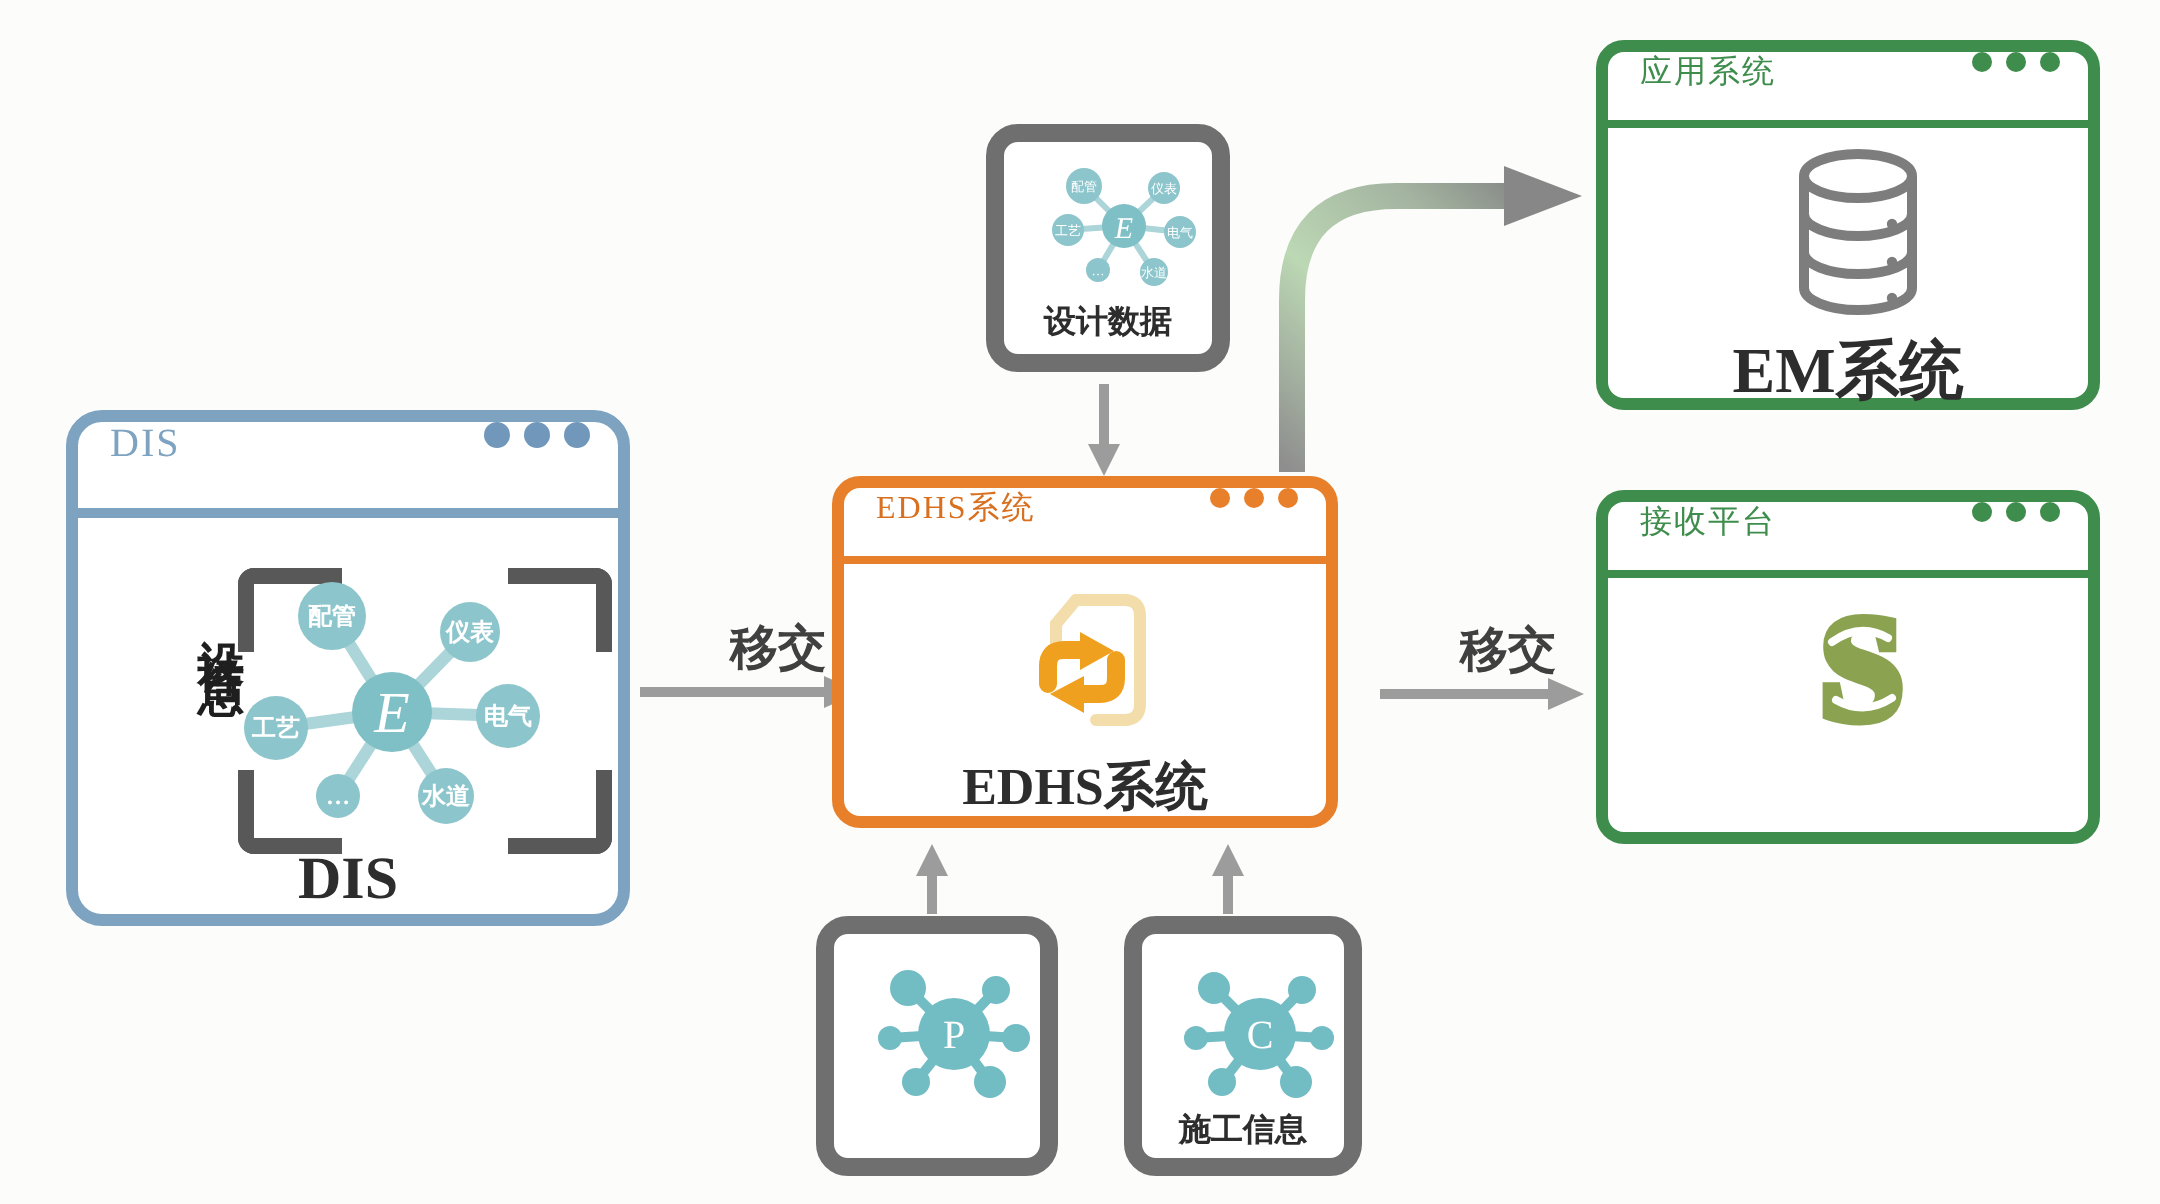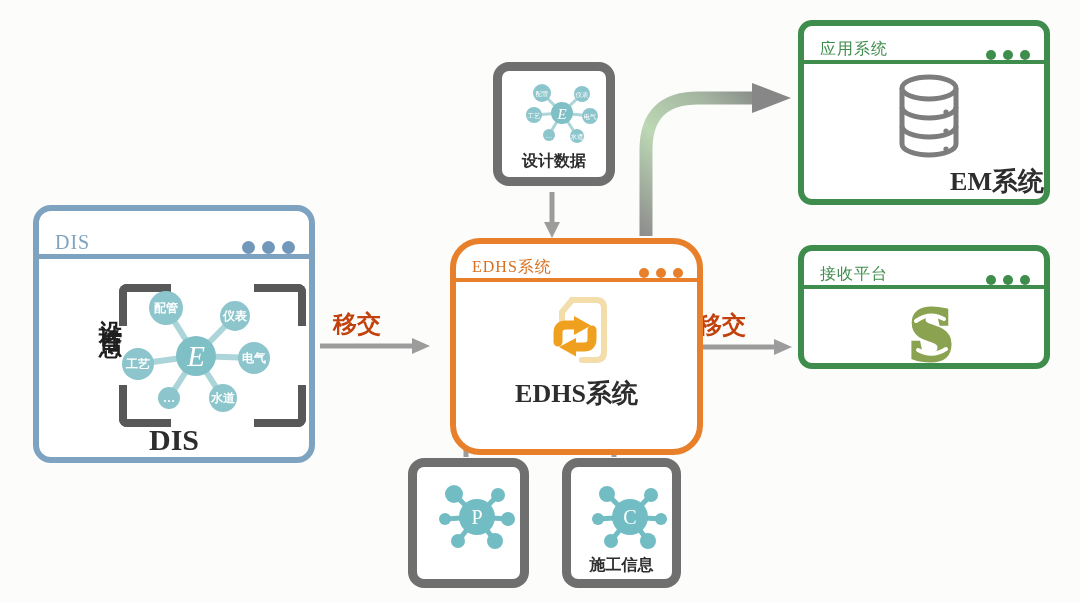--- a/index.html
+++ b/index.html
@@ -4,21 +4,21 @@
 <style>
   html,body{margin:0;padding:0;background:#e9e9e7;}
   .canvas{
     position:relative;width:1080px;height:602px;margin:0 auto;
     background:#fcfcfb;overflow:hidden;
     font-family:"Liberation Serif","DejaVu Serif",serif;color:#2d2d2d;
   }
   
   .window{position:absolute;background:#fff;border-style:solid;box-sizing:border-box;}
   .window .titlebar{
-    position:absolute;left:0;right:0;top:0;display:flex;align-items:flex-end;
+    position:absolute;left:0;right:0;top:0;display:flex;align-items:flex-start;
     justify-content:space-between;box-sizing:border-box;padding:0 14px 0 16px;
     border-bottom-style:solid;
   }
   .wtitle{font-size:18px;letter-spacing:1px;}
   .dots{display:flex;gap:7px;align-items:center;}
   .dots i{display:block;border-radius:50%;}
   .w-blue{border-color:#7ea3c1;border-width:6px;border-radius:18px;padding-left:30px;}
   .w-blue .titlebar{border-color:#7ea3c1;border-bottom-width:5px;height:48px;}
   .w-blue .wtitle{color:#7ea3c1;font-size:20px;}
   .w-blue .dots i{width:13px;height:13px;background:#7198bb;}
@@ -41,21 +41,21 @@
   .bottom-label{position:absolute;left:0;right:0;text-align:center;font-weight:600;color:#2d2d2d;}
   .bracket{position:absolute;width:44px;height:34px;border-color:#585858;}
   .br-tl{border-top:8px solid #585858;border-left:8px solid #585858;border-top-left-radius:8px;}
   .br-tr{border-top:8px solid #585858;border-right:8px solid #585858;border-top-right-radius:8px;}
   .br-bl{border-bottom:8px solid #585858;border-left:8px solid #585858;border-bottom-left-radius:8px;}
   .br-br{border-bottom:8px solid #585858;border-right:8px solid #585858;border-bottom-right-radius:8px;}
   .vlabel{
     position:absolute;writing-mode:vertical-rl;text-orientation:upright;
     font-size:23px;font-weight:700;letter-spacing:5px;color:#1f1f1f;
   }
-  .transfer{position:absolute;width:80px;text-align:left;font-size:24px;font-weight:600;color:#c2410c;}
+  .transfer{position:absolute;width:80px;text-align:right;font-size:24px;font-weight:600;color:#404040;}
   .overlay{position:absolute;left:0;top:0;pointer-events:none;}
   svg text{font-family:"Liberation Serif","DejaVu Serif",serif;}
 </style>
 </head>
 <body>
 
 <div class="canvas">
 
   <svg class="overlay" width="1080" height="602" viewBox="0 0 1080 602">
     <defs>
@@ -166,21 +166,21 @@
       <text x="60" y="13.5" font-size="6.5" fill="#fff" text-anchor="middle">仪表</text>
       <text x="68" y="35.5" font-size="6.5" fill="#fff" text-anchor="middle">电气</text>
       <text x="55" y="55.5" font-size="6.5" fill="#fff" text-anchor="middle">水道</text>
       <text x="27" y="54.5" font-size="6.5" fill="#fff" text-anchor="middle">…</text>
       <text x="12" y="34.5" font-size="6.5" fill="#fff" text-anchor="middle">工艺</text>
       <text x="40" y="36" font-size="15" font-style="italic" fill="#fff" text-anchor="middle">E</text>
     </svg>
     <div class="glabel" style="top:80px;">设计数据</div>
   </div>
 
-  <div class="window w-orange" style="left:450px;top:238px;width:253px;height:217px;border-radius:30px;">
+  <div class="window w-orange" style="left:416px;top:238px;width:253px;height:176px;">
     <div class="titlebar">
       <span class="wtitle">EDHS系统</span>
       <span class="dots">
         <i></i>
         <i></i>
         <i></i>
       </span>
     </div>
     <svg style="position:absolute;left:78px;top:48px;" width="90" height="86" viewBox="0 0 90 86">
       <g fill="none" stroke="#f2ddab" stroke-width="6" stroke-linecap="round">
@@ -210,24 +210,24 @@
       <g fill="#fff" stroke="#7d7d7d" stroke-width="5">
         <path d="M 10 14 L 10 70 A 27 11 0 0 0 64 70 L 64 14"></path>
         <path d="M 10 52 A 27 11 0 0 0 64 52" fill="none"></path>
         <path d="M 10 33 A 27 11 0 0 0 64 33" fill="none"></path>
         <ellipse cx="37" cy="14" rx="27" ry="11"></ellipse>
       </g>
       <circle cx="54" cy="38" r="2.6" fill="#7d7d7d"></circle>
       <circle cx="54" cy="57" r="2.6" fill="#7d7d7d"></circle>
       <circle cx="54" cy="75" r="2.6" fill="#7d7d7d"></circle>
     </svg>
-    <div class="bottom-label" style="top:138px;font-size:26px;text-align:right;">EM系统</div>
-  </div>
-
-  <div class="window w-green" style="left:798px;top:245px;width:252px;height:124px;padding-left:20px;">
+    <div class="bottom-label" style="top:138px;font-size:32px;">EM系统</div>
+  </div>
+
+  <div class="window w-green" style="left:798px;top:245px;width:252px;height:177px;padding-left:20px;">
     <div class="titlebar">
       <span class="wtitle">接收平台</span>
       <span class="dots">
         <i></i>
         <i></i>
         <i></i>
       </span>
     </div>
     <svg style="position:absolute;left:96px;top:44px;" width="62" height="80" viewBox="0 0 62 80">
       <text x="31" y="64" font-size="74" font-weight="bold" text-anchor="middle" fill="#8ba351" stroke="#8ba351" stroke-width="6" paint-order="stroke">S</text>

